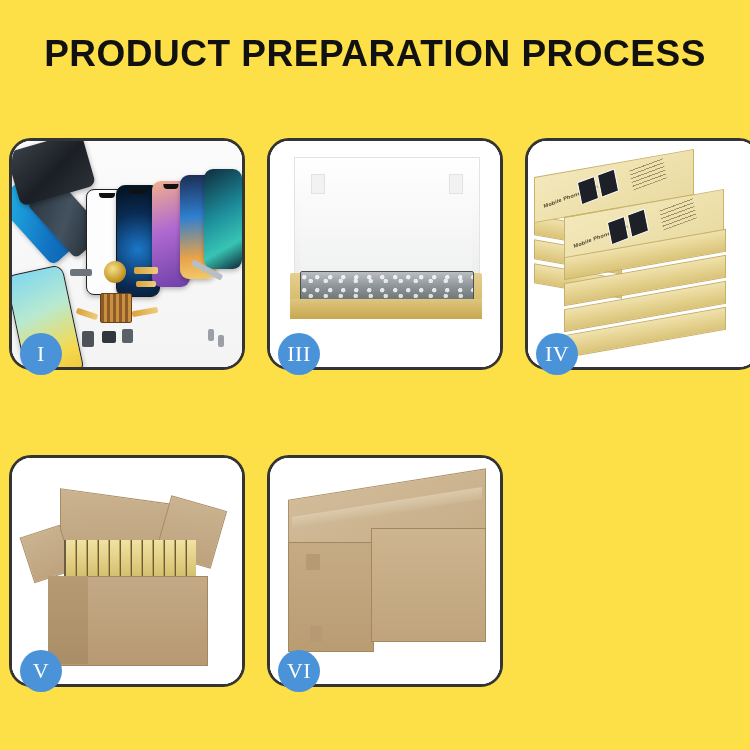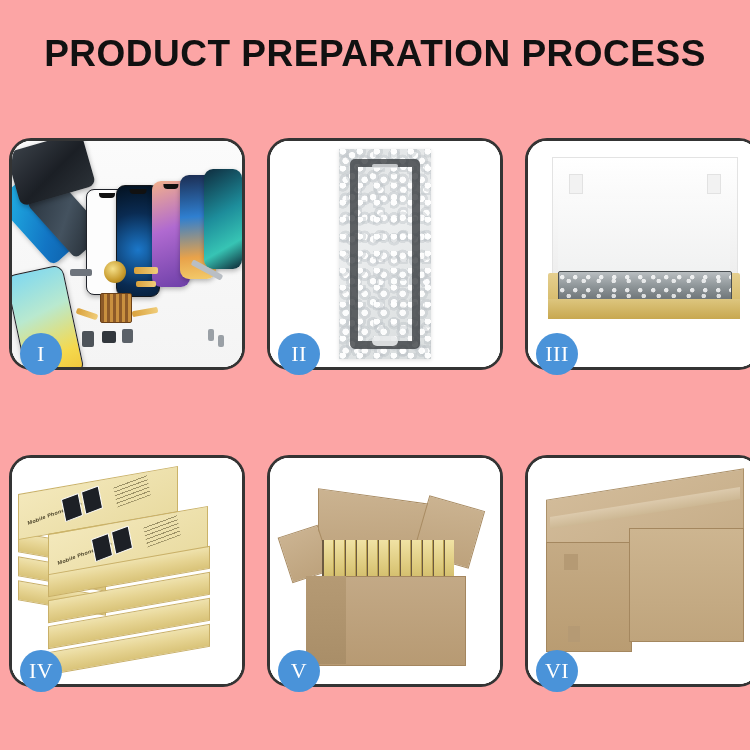--- a/index.html
+++ b/index.html
@@ -10,21 +10,21 @@
     width: 750px;
     height: 750px;
     background: #ffffff;
     font-family: "Liberation Sans", sans-serif;
     overflow: hidden;
   }
   .page {
     position: relative;
     width: 750px;
     height: 750px;
-    background: #fca5a5;
+    background: #fde047;
   }
 
   
   .header {
     position: absolute;
     top: 34px;
     left: 0;
     width: 750px;
     text-align: center;
   }
@@ -401,32 +401,20 @@
           <div class="chip" style="left:90px;top:190px;width:14px;height:12px;background:#32373d;"></div>
           <div class="chip" style="left:110px;top:188px;width:11px;height:14px;background:#5b6168;"></div>
           <div class="chip" style="left:196px;top:188px;width:6px;height:12px;background:#9aa0a6;"></div>
           <div class="chip" style="left:206px;top:194px;width:6px;height:12px;background:#9aa0a6;"></div>
           <div class="chip" style="left:178px;top:126px;width:34px;height:6px;background:#b9bec4;transform:rotate(28deg);"></div>
         </div>
       </div>
       <div class="badge">I</div>
     </div>
 
-    <div class="panel">
-      <div class="panel-inner">
-        <div class="scene-wrap">
-          <div class="bubble-photo">
-            <div class="bubble-frame"></div>
-            <div class="bubble-speaker"></div>
-            <div class="bubble-home"></div>
-          </div>
-        </div>
-      </div>
-      <div class="badge">II</div>
-    </div>
 
     <div class="panel">
       <div class="panel-inner">
         <div class="scene-kraftbox">
           <div class="kb-lid">
             <div class="kb-lid-tab-l"></div>
             <div class="kb-lid-tab-r"></div>
           </div>
           <div class="kb-foam"></div>
           <div class="kb-body"></div>

